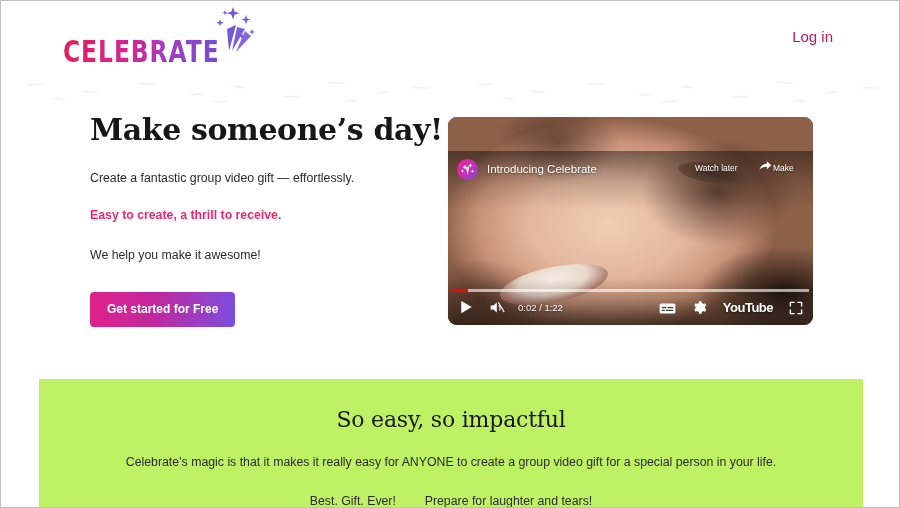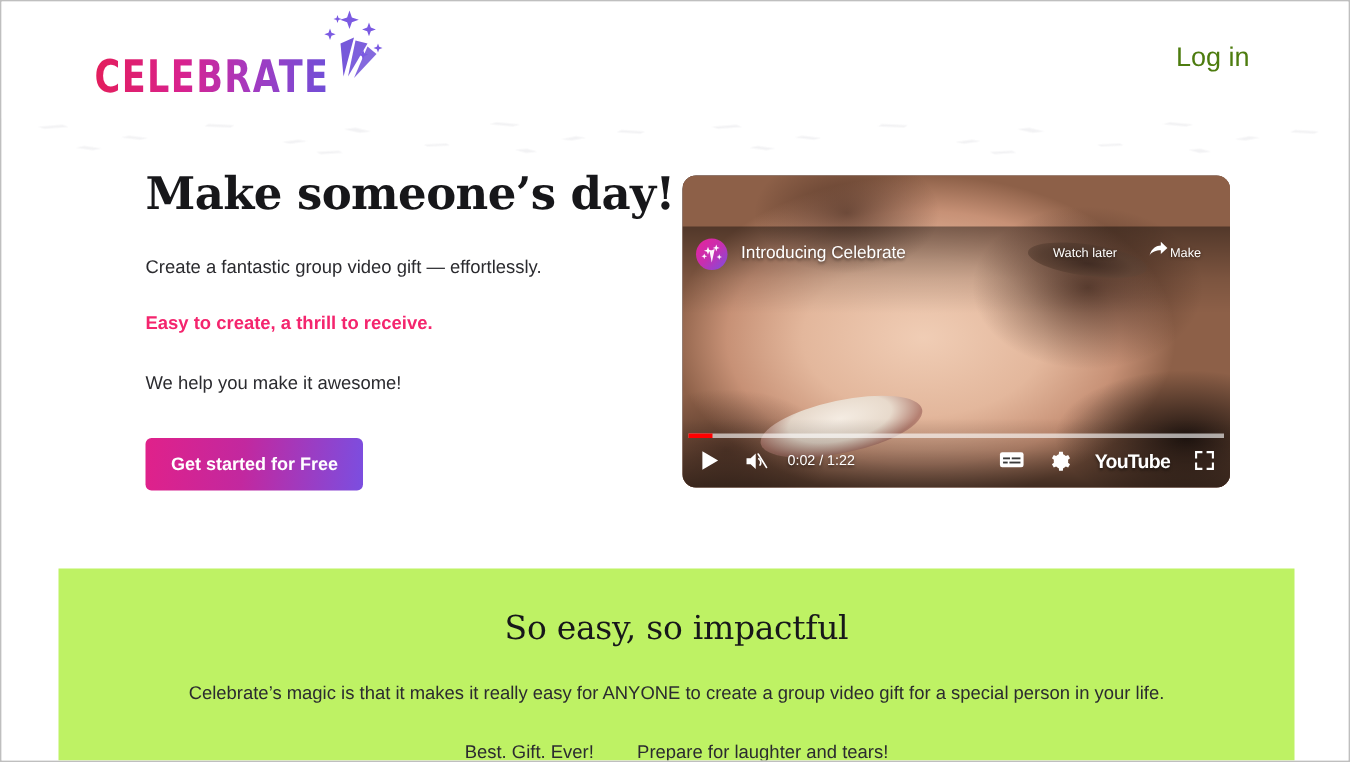--- a/index.html
+++ b/index.html
@@ -70,22 +70,22 @@
   .nav-right {
     position: absolute;
     right: 66px;
     top: 27px;
     display: flex;
     align-items: center;
     gap: 16px;
   }
 
   .login-link {
-    font-size: 18px;
-    color: #4d7c0f;
+    font-size: 15px;
+    color: #be185d;
     text-decoration: none;
     font-weight: 400;
     cursor: pointer;
   }
 
   .btn-gradient {
     display: inline-block;
     background: linear-gradient(95deg, #e0218a 0%, #c2289f 45%, #7b4ee0 100%);
     color: #ffffff;
     border: none;
@@ -106,21 +106,21 @@
     height: 26px;
     opacity: 0.55;
     background-repeat: repeat-x;
     background-size: 150px 26px;
   }
 
   
   .hero {
     position: absolute;
     top: 104px;
-    left: 7px; right: 0;
+    left: 0; right: 0;
     height: 274px;
   }
 
   .hero-left {
     position: absolute;
     left: 89px;
     top: 8px;
     width: 340px;
   }
 
@@ -317,21 +317,21 @@
     color: #ffffff;
     font-size: 9.5px;
     font-family: "Liberation Sans", sans-serif;
     text-shadow: 0 1px 2px rgba(0,0,0,0.5);
     white-space: nowrap;
   }
 
   .controls-right {
     margin-left: auto;
     display: flex;
-    align-items: flex-start;
+    align-items: flex-end;
     gap: 16px;
   }
 
   .yt-wordmark {
     color: #ffffff;
     font-size: 13px;
     font-weight: 700;
     letter-spacing: -0.5px;
     text-shadow: 0 1px 2px rgba(0,0,0,0.5);
   }

